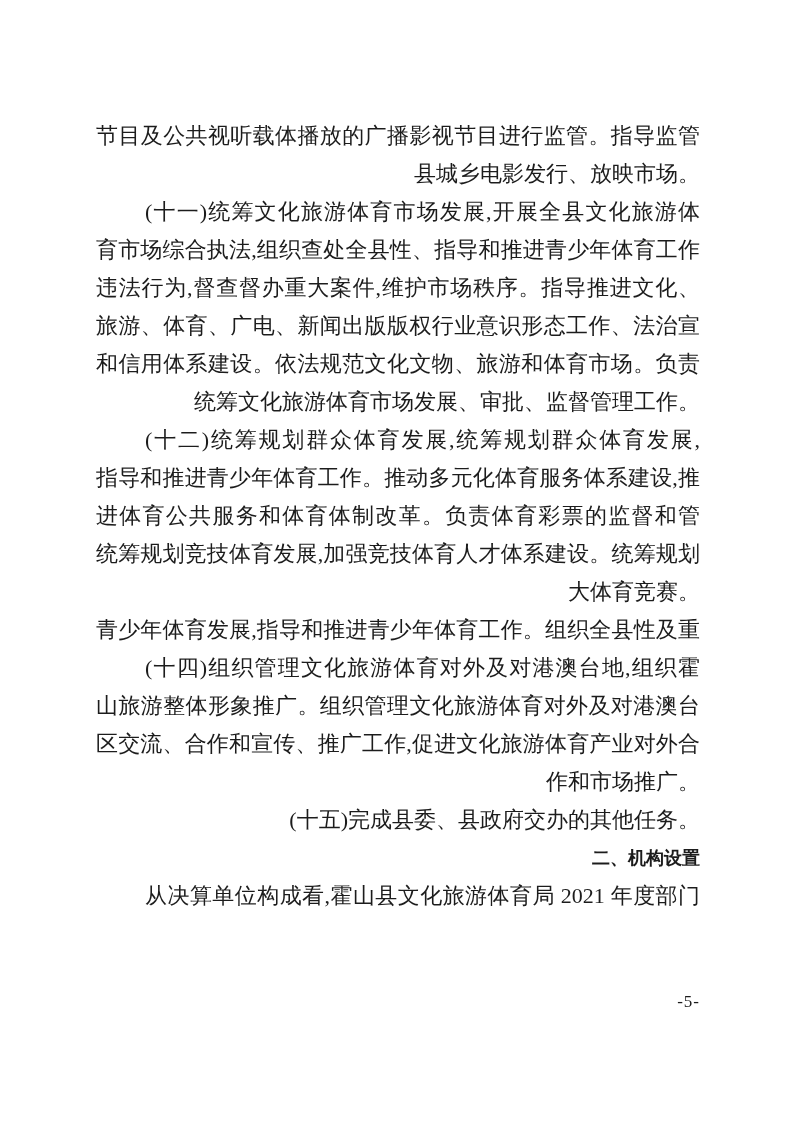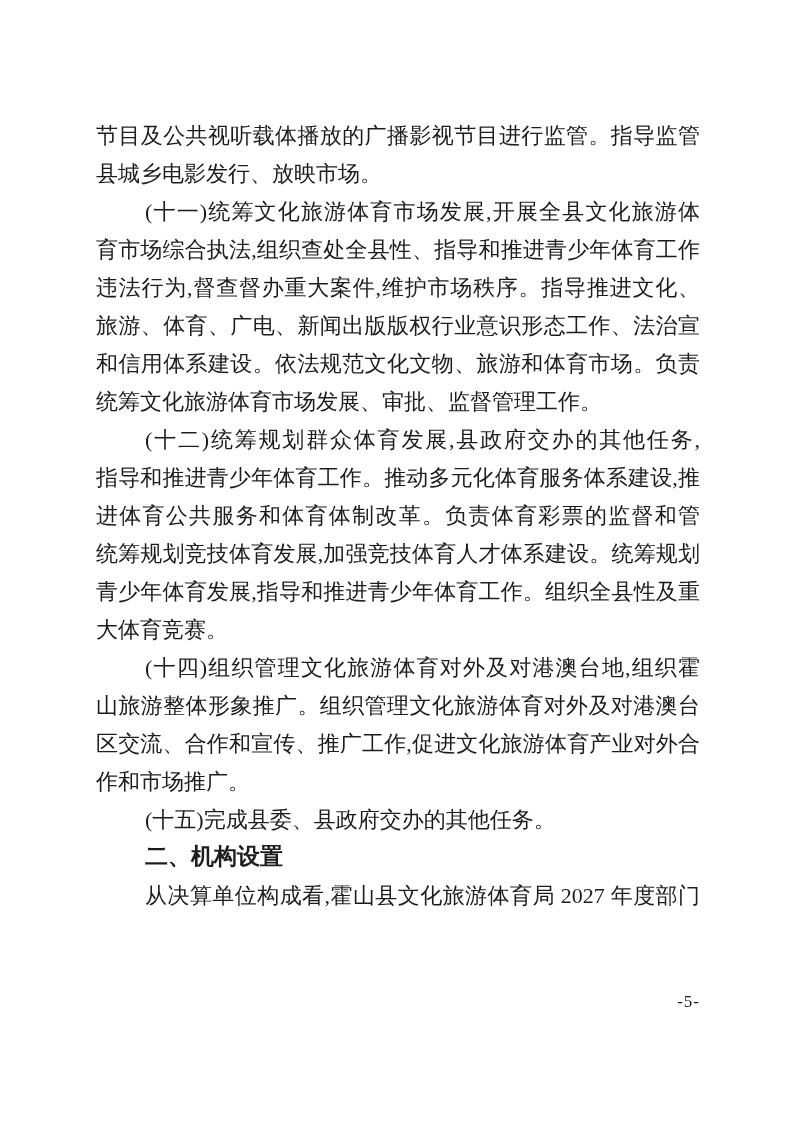--- a/index.html
+++ b/index.html
@@ -26,34 +26,34 @@
     margin: 0;
     padding: 0;
   }
   .line {
     font-size: 22px;
     line-height: 38px;
     height: 38px;
     width: 100%;
     overflow: hidden;
     white-space: normal;
-    text-align: left;
+    text-align: right;
   }
   .line.justify {
     text-align: justify;
     text-align-last: justify;
     text-justify: inter-character;
   }
   .line.indent {
     text-indent: 49px;
   }
   .paragraph.heading .line {
-    font-family: Liberation Mono, monospace;
+    font-family: Liberation Serif, serif;
     font-weight: bold;
-    font-size: 23px;
+    font-size: 18px;
   }
   .page-number {
     position: absolute;
     top: 992px;
     left: 96px;
     width: 604px;
     text-align: right;
     font-size: 17px;
     letter-spacing: 1px;
     color: #1c1c1c;
@@ -71,37 +71,37 @@
       </div>
       <div class="paragraph">
         <div class="line indent justify">(十一)统筹文化旅游体育市场发展,开展全县文化旅游体</div>
         <div class="line justify">育市场综合执法,组织查处全县性、指导和推进青少年体育工作</div>
         <div class="line justify">违法行为,督查督办重大案件,维护市场秩序。指导推进文化、</div>
         <div class="line justify">旅游、体育、广电、新闻出版版权行业意识形态工作、法治宣传</div>
         <div class="line justify">和信用体系建设。依法规范文化文物、旅游和体育市场。负责对</div>
         <div class="line">统筹文化旅游体育市场发展、审批、监督管理工作。</div>
       </div>
       <div class="paragraph">
-        <div class="line indent justify">(十二)统筹规划群众体育发展,县政府交办的其他任务,</div>
+        <div class="line indent justify">(十二)统筹规划群众体育发展,统筹规划群众体育发展,</div>
         <div class="line justify">指导和推进青少年体育工作。推动多元化体育服务体系建设,推</div>
         <div class="line justify">进体育公共服务和体育体制改革。负责体育彩票的监督和管理。</div>
         <div class="line justify">统筹规划竞技体育发展,加强竞技体育人才体系建设。统筹规划</div>
+        <div class="line">大体育竞赛。</div>
         <div class="line justify">青少年体育发展,指导和推进青少年体育工作。组织全县性及重</div>
-        <div class="line">大体育竞赛。</div>
       </div>
       <div class="paragraph">
         <div class="line indent justify">(十四)组织管理文化旅游体育对外及对港澳台地,组织霍</div>
         <div class="line justify">山旅游整体形象推广。组织管理文化旅游体育对外及对港澳台地</div>
         <div class="line justify">区交流、合作和宣传、推广工作,促进文化旅游体育产业对外合</div>
         <div class="line">作和市场推广。</div>
       </div>
       <div class="paragraph">
         <div class="line indent">(十五)完成县委、县政府交办的其他任务。</div>
       </div>
       <div class="paragraph heading">
         <div class="line indent">二、机构设置</div>
       </div>
       <div class="paragraph">
-        <div class="line indent justify">从决算单位构成看,霍山县文化旅游体育局 2027 年度部门</div>
+        <div class="line indent justify">从决算单位构成看,霍山县文化旅游体育局 2021 年度部门</div>
       </div>
     </main>
   <div class="page-number">-5-</div>
 </div>
 
 </body></html>

